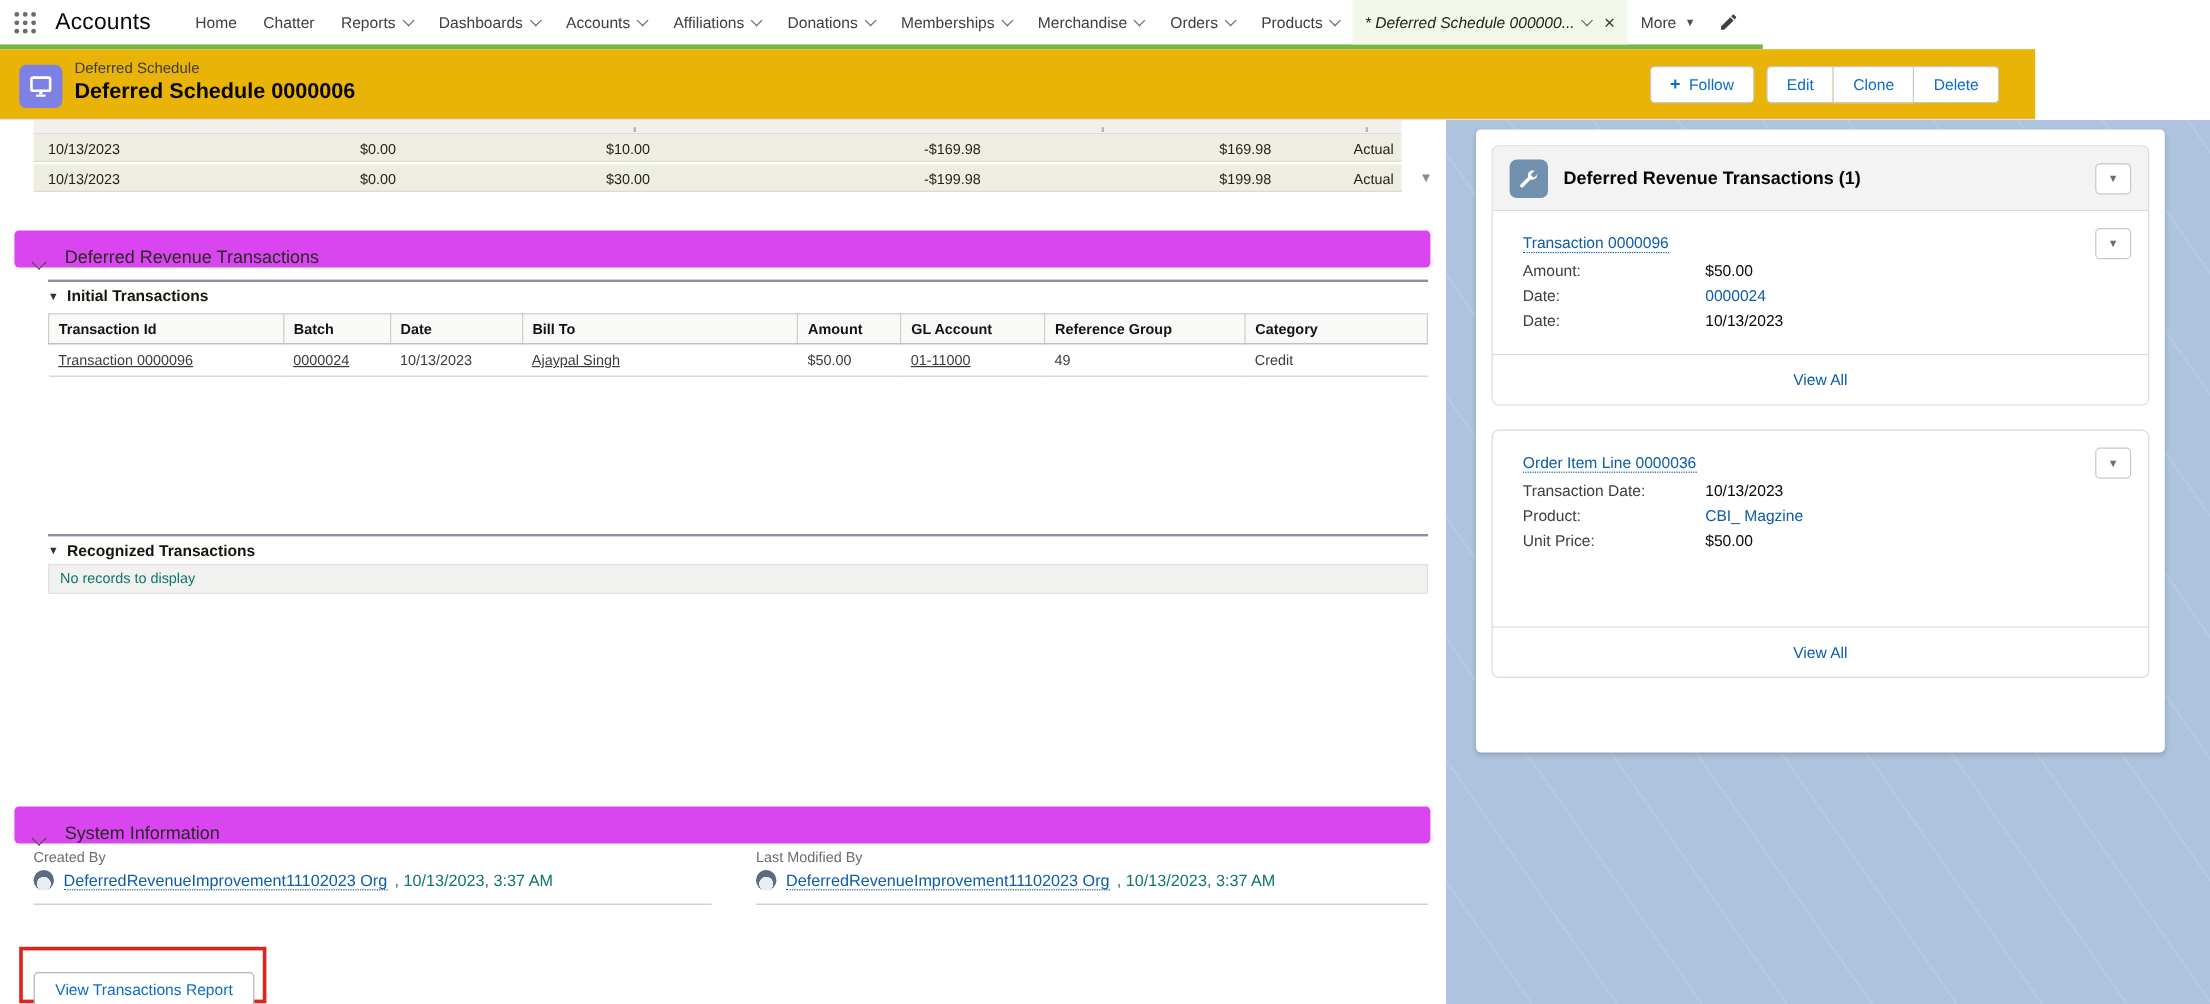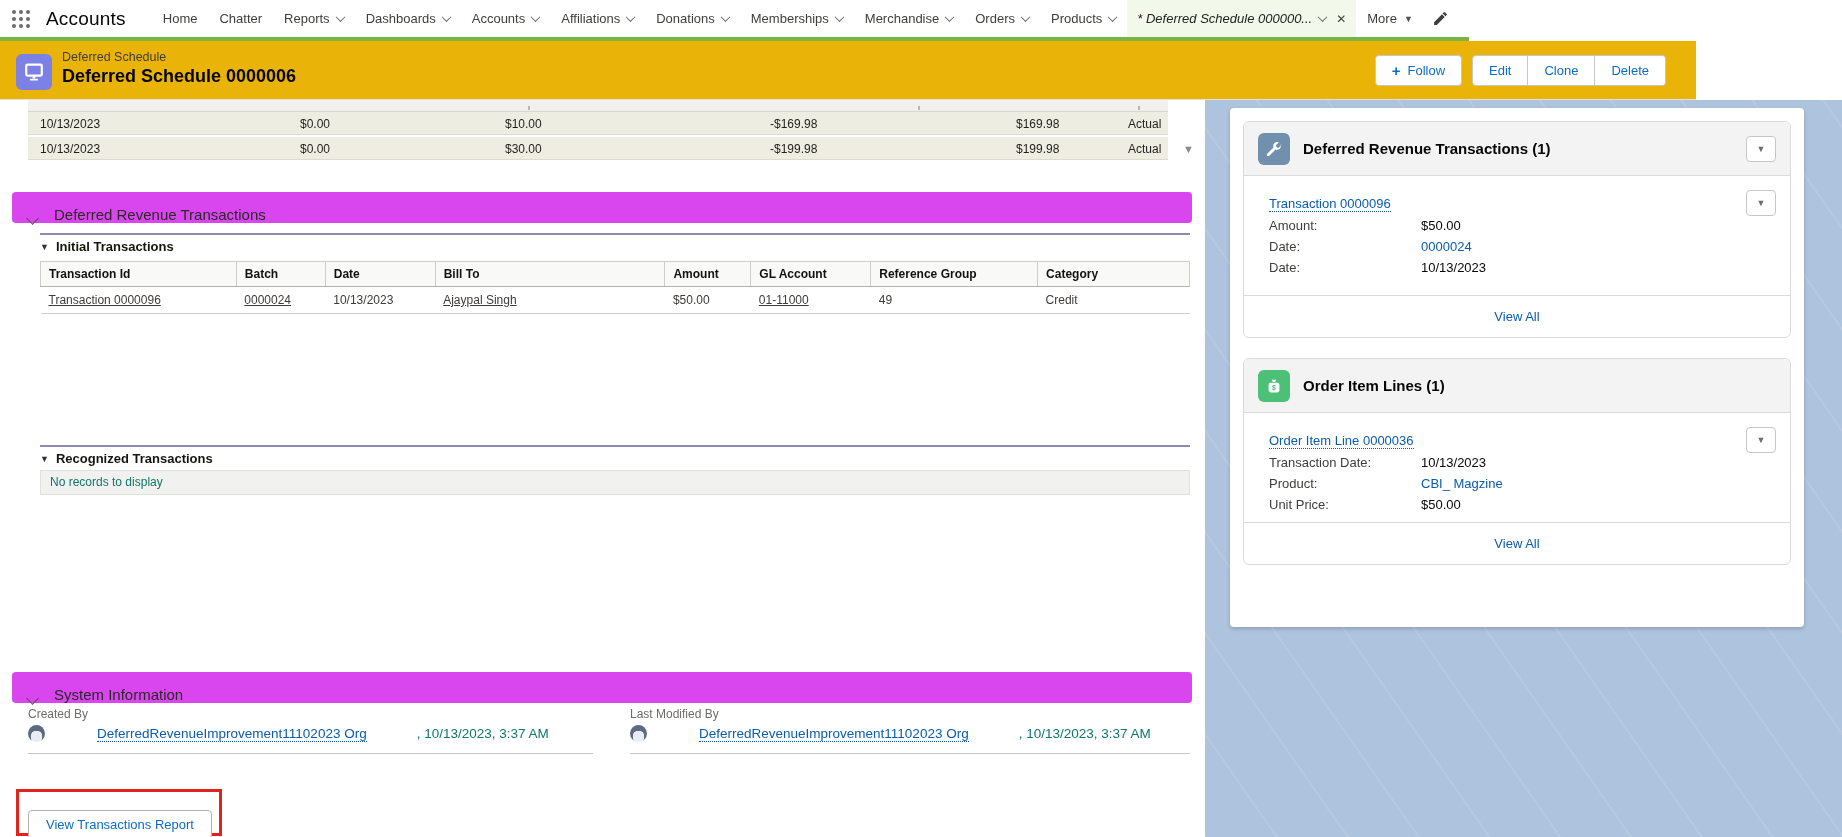--- a/index.html
+++ b/index.html
@@ -68,21 +68,21 @@
   .init-table th { background:#f9f9f8; border:1px solid #d0cecb; border-bottom:1px solid #b5b3b0;
                    text-align:left; padding:5px 8px; font-weight:bold; color:#121212; }
   .init-table td { border-bottom:1px solid #d0cecb; padding:6px 8px; color:#3e3c3a; background:#fff; }
   .dlink { color:#3e3c3a; text-decoration:underline; cursor:pointer; }
 
   .empty-bar { position:absolute; left:40px; top:470px; width:1150px; height:25px; background:#f1f1ef;
                border:1px solid #e3e1df; font-size:12px; color:#0f766e; line-height:23px; padding-left:9px; }
 
   
   .si-label { position:absolute; top:707px; font-size:12px; color:#6f6d6a; }
-  .si-row { position:absolute; top:725px; display:flex; align-items:center; font-size:13.5px;gap:44px; }
+  .si-row { position:absolute; top:725px; display:flex; align-items:center; font-size:13.5px; }
   .avatar { width:17px; height:17px; border-radius:50%; margin-right:8px;
             background:radial-gradient(circle at 50% 68%, #e8edf3 0 40%, #5c6b82 42% 100%); }
   .blink { color:#0b5cab; border-bottom:1px dotted #0b5cab; cursor:pointer; }
   .si-date { color:#0f766e; margin-left:6px; }
   .si-underline { position:absolute; top:753px; height:1px; background:#c8c6c4; }
 
   
   .red-box { position:absolute; left:16px; top:789px; width:206px; height:47px; border:3px solid #e0241b; }
   .vtr-btn { position:absolute; left:28px; top:798px; width:184px; height:29px; background:#fff;
              border:1px solid #b4b2af; border-radius:4px; color:#0b6cc8; font-size:13px; cursor:pointer;
@@ -343,30 +343,20 @@
           <span class="flabel">Date:</span>
           <span class="fval">10/13/2023</span>
         </div>
       </div>
       <div class="card-foot" style="position:absolute; bottom:0; left:0; right:0">
         <span class="viewall">View All</span>
       </div>
     </div>
 
     <div class="card" style="top:250px; height:207px">
-      <div class="card-head">
-        <div class="tile" style="background:#4bc076">
-          <svg viewBox="0 0 24 24" width="18" height="18">
-            <path fill="#fff" d="M9 3.5h6l-1.3 3.2h-3.4z"></path>
-            <path fill="#fff" d="M7.5 7.8h9c1.5 0 2.7 1.2 2.7 2.7v7.3c0 1.5-1.2 2.7-2.7 2.7h-9c-1.5 0-2.7-1.2-2.7-2.7v-7.3c0-1.5 1.2-2.7 2.7-2.7z"></path>
-            <text x="12" y="17.2" font-size="9" font-weight="bold" text-anchor="middle" fill="#4bc076">$</text>
-          </svg>
-        </div>
-        <div class="card-title">Order Item Lines (1)</div>
-      </div>
       <div class="card-body">
         <span class="rec-link">Order Item Line 0000036</span>
         <div class="menu-btn body-menu">▼</div>
         <div class="frow">
           <span class="flabel">Transaction Date:</span>
           <span class="fval">10/13/2023</span>
         </div>
         <div class="frow">
           <span class="flabel">Product:</span>
           <span class="fval link">CBI_ Magzine</span>

